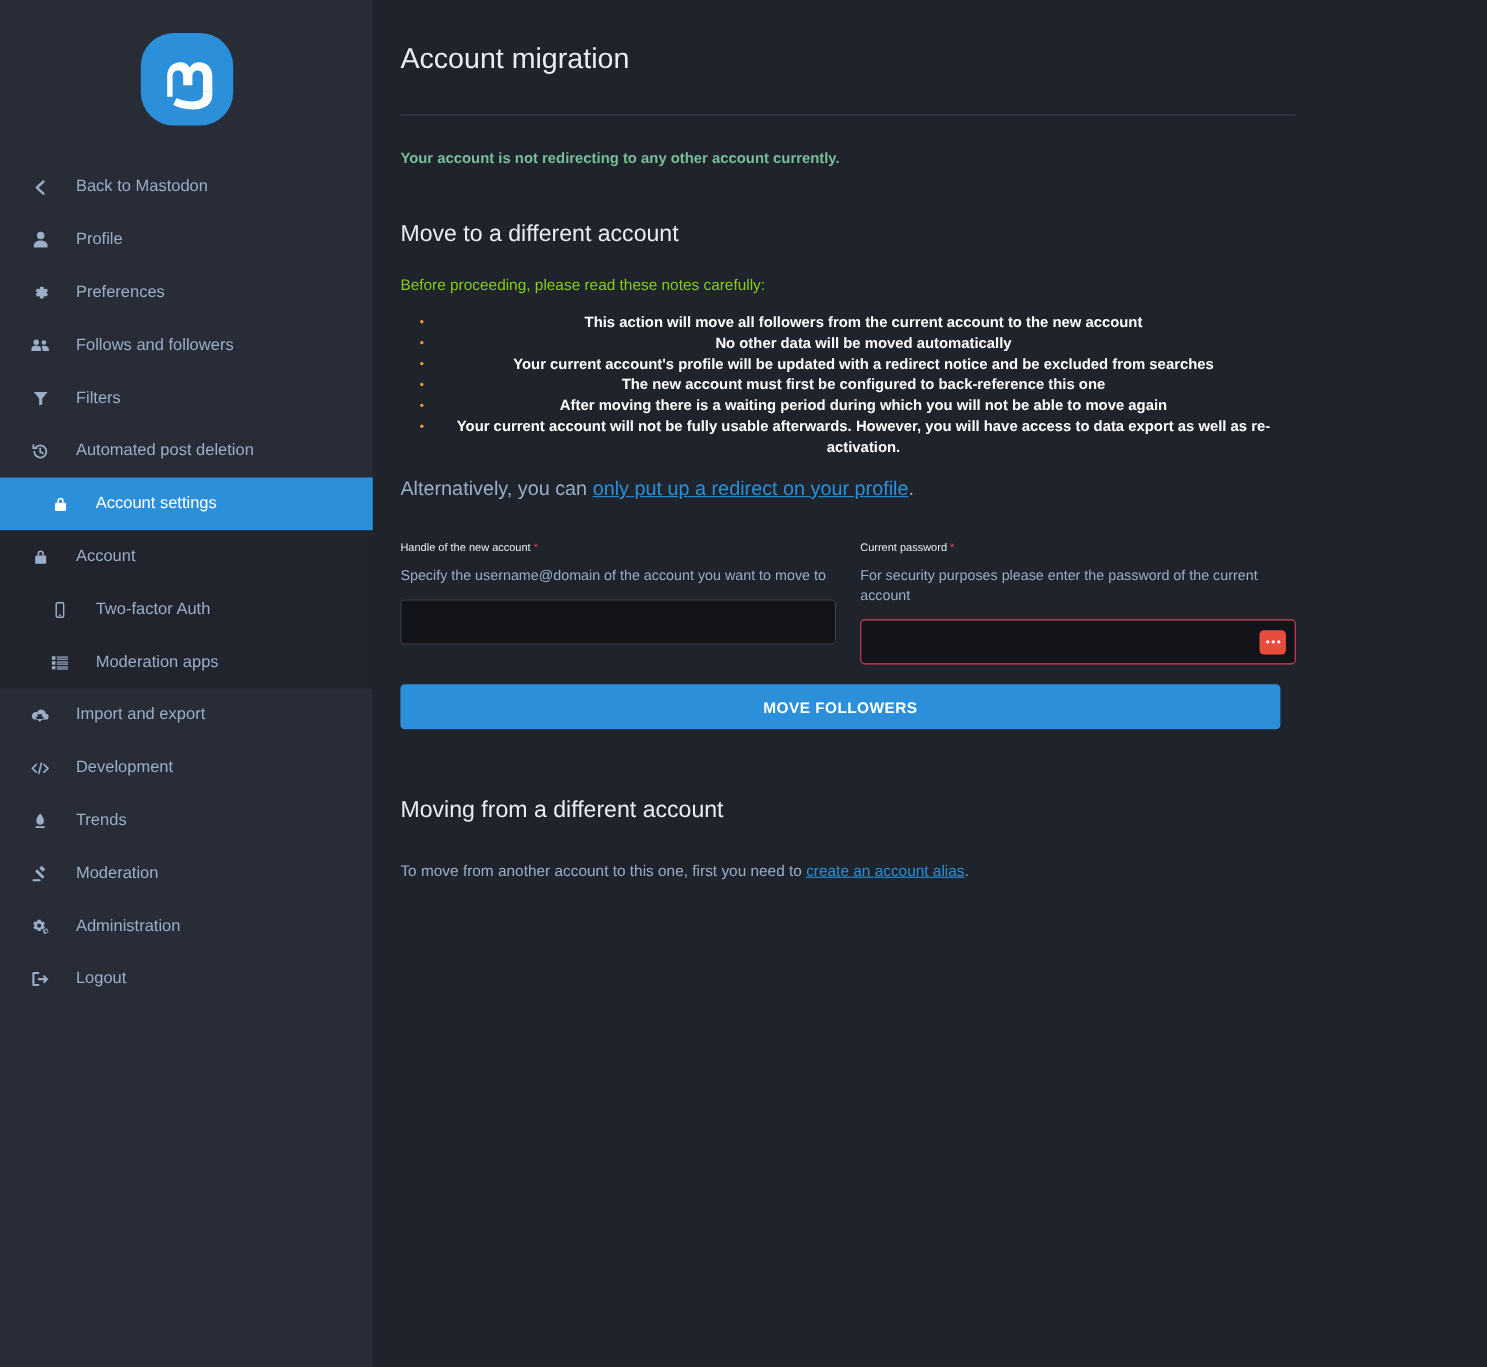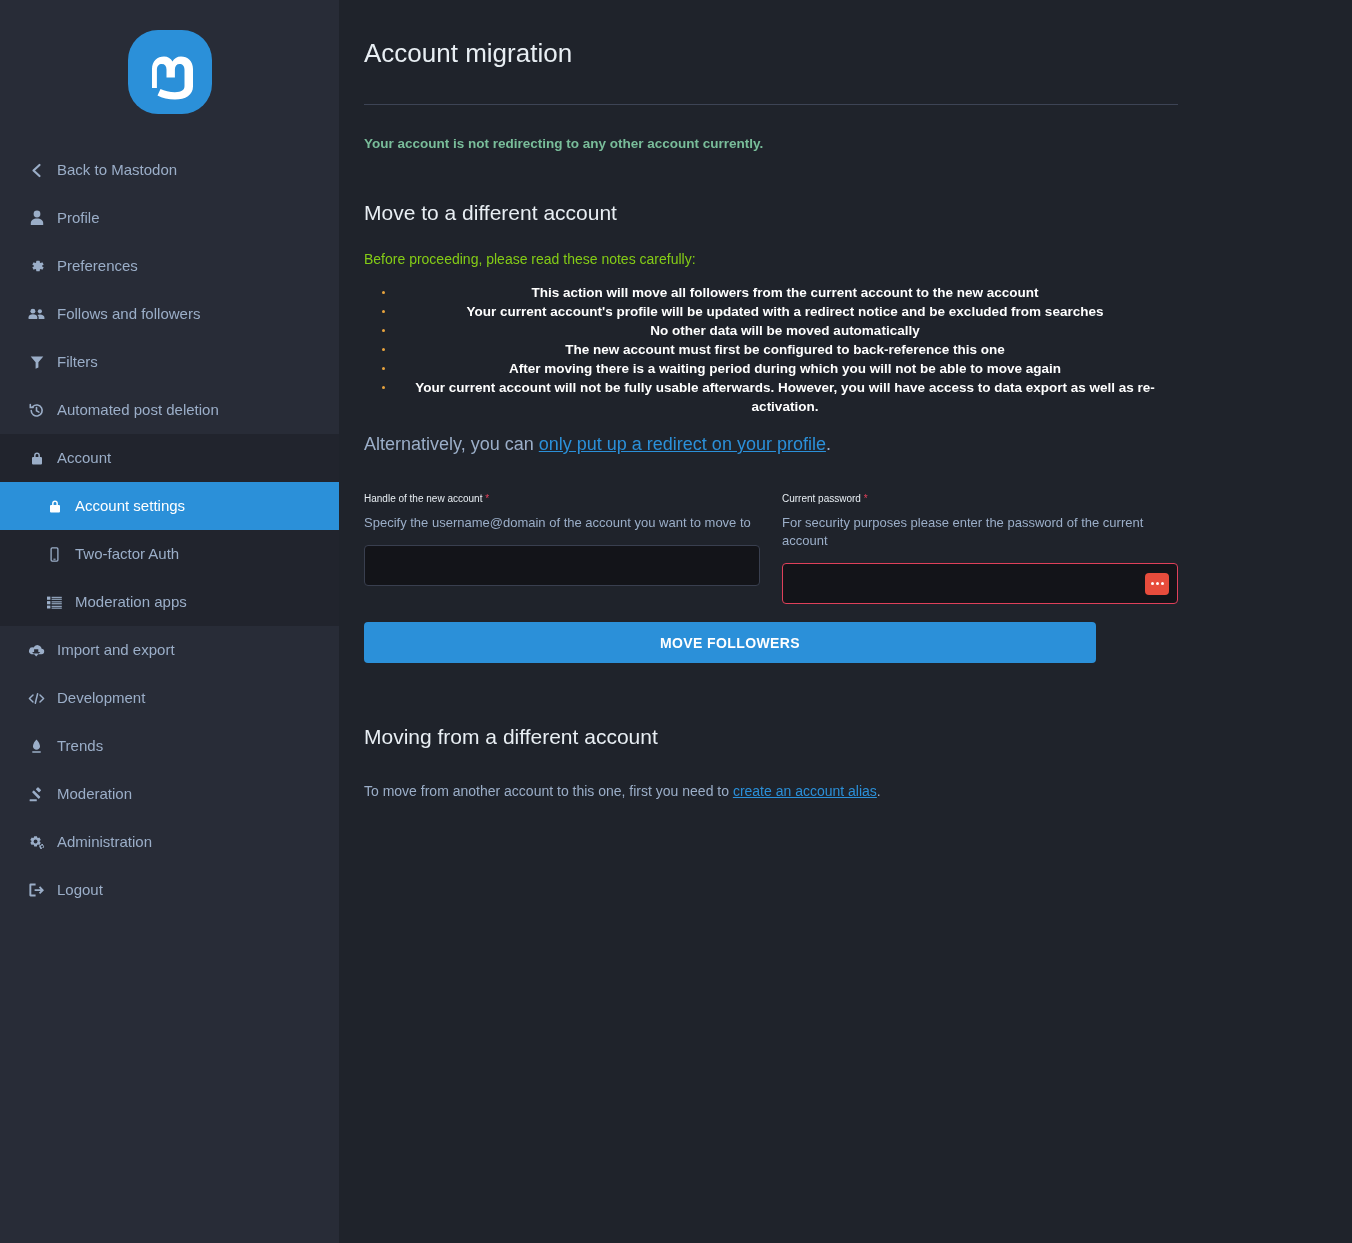--- a/index.html
+++ b/index.html
@@ -25,21 +25,21 @@
   }
   .logo-wrap {
     display: flex; justify-content: center;
     padding: 8px 0 30px 0;
   }
   .logo { width: 88px; height: 88px; display: block; }
 
   .nav { list-style: none; margin: 0; padding: 0; }
   .nav-item {
     display: flex; align-items: center;
-    gap: 12px;
+    gap: 24px;
     padding: 11px 18px 11px 28px;
     font-size: 15px;
     color: #9baec8;
     line-height: 26px;
     cursor: pointer;
     white-space: nowrap;
   }
   .nav-item .ico {
     width: 17px; height: 17px;
     display: inline-flex; align-items: center; justify-content: center;
@@ -189,21 +189,21 @@
     cursor: pointer;
   }
   .pw-badge i {
     width: 3px; height: 3px;
     background: #ffffff;
     border-radius: 50%;
     display: block;
   }
   button.primary-btn {
     display: block;
-    width: 732px;
+    width: 800px;
     height: 41px;
     background: #2b90d9;
     border: 0;
     border-radius: 4px;
     color: #ffffff;
     font-family: "Liberation Sans", sans-serif;
     font-size: 14px;
     font-weight: bold;
     letter-spacing: 0.4px;
     cursor: pointer;
@@ -289,38 +289,38 @@
           <svg width="15" height="15" viewBox="0 0 15 15" fill="none" stroke="currentColor" stroke-width="1.6" stroke-linecap="round">
               <path d="M2.2 7.5a5.5 5.5 0 1 0 1.7-4"></path>
               <polyline points="1.3,1.6 1.3,4.4 4.1,4.4" fill="none"></polyline>
               <polyline points="7.5,4.6 7.5,7.8 9.9,9.1"></polyline>
             </svg>
         </span>
         <span>Automated post deletion</span>
       </li>
 
       <li class="nav-group">
+        <div class="nav-item nav-sub active">
+          <span class="ico">
+            <svg width="12" height="15" viewBox="0 0 12 15" fill="currentColor">
+                <path d="M3.1 6V4.3a2.9 2.9 0 0 1 5.8 0V6h-1.5V4.3a1.4 1.4 0 0 0-2.8 0V6z"></path>
+                <rect x="1" y="6" width="10" height="7.6" rx="1.1"></rect>
+              </svg>
+          </span>
+          <span>Account settings</span>
+        </div>
+
         <div class="nav-item group-head">
           <span class="ico">
             <svg width="12" height="15" viewBox="0 0 12 15" fill="currentColor">
                 <path d="M3.1 6V4.3a2.9 2.9 0 0 1 5.8 0V6h-1.5V4.3a1.4 1.4 0 0 0-2.8 0V6z"></path>
                 <rect x="1" y="6" width="10" height="7.6" rx="1.1"></rect>
               </svg>
           </span>
           <span>Account</span>
-        </div>
-
-        <div class="nav-item nav-sub active">
-          <span class="ico">
-            <svg width="12" height="15" viewBox="0 0 12 15" fill="currentColor">
-                <path d="M3.1 6V4.3a2.9 2.9 0 0 1 5.8 0V6h-1.5V4.3a1.4 1.4 0 0 0-2.8 0V6z"></path>
-                <rect x="1" y="6" width="10" height="7.6" rx="1.1"></rect>
-              </svg>
-          </span>
-          <span>Account settings</span>
         </div>
 
         <div class="nav-item nav-sub">
           <span class="ico">
             <svg width="9" height="15" viewBox="0 0 9 15" fill="none" stroke="currentColor" stroke-width="1.3">
                 <rect x="1.1" y="0.9" width="6.8" height="13.2" rx="1.1"></rect>
                 <line x1="3.4" y1="12.2" x2="5.6" y2="12.2" stroke-width="1.1"></line>
               </svg>
           </span>
           <span>Two-factor Auth</span>
@@ -418,22 +418,22 @@
       <hr class="title-rule">
 
       <p class="status-note">Your account is not redirecting to any other account currently.</p>
 
       <section>
         <h3 class="section-title">Move to a different account</h3>
         <p class="lead">Before proceeding, please read these notes carefully:</p>
 
         <ul class="notes">
           <li>This action will move all followers from the current account to the new account</li>
+          <li>No other data will be moved automatically</li>
           <li>Your current account's profile will be updated with a redirect notice and be excluded from searches</li>
-          <li>No other data will be moved automatically</li>
           <li>The new account must first be configured to back-reference this one</li>
           <li>After moving there is a waiting period during which you will not be able to move again</li>
           <li>Your current account will not be fully usable afterwards. However, you will have access to data export as well as re-activation.</li>
         </ul>
 
         <p class="alt-line"><span>Alternatively, you can </span><a class="link">only put up a redirect on your profile</a><span>.</span></p>
 
         <form>
           <div class="fields">
 

